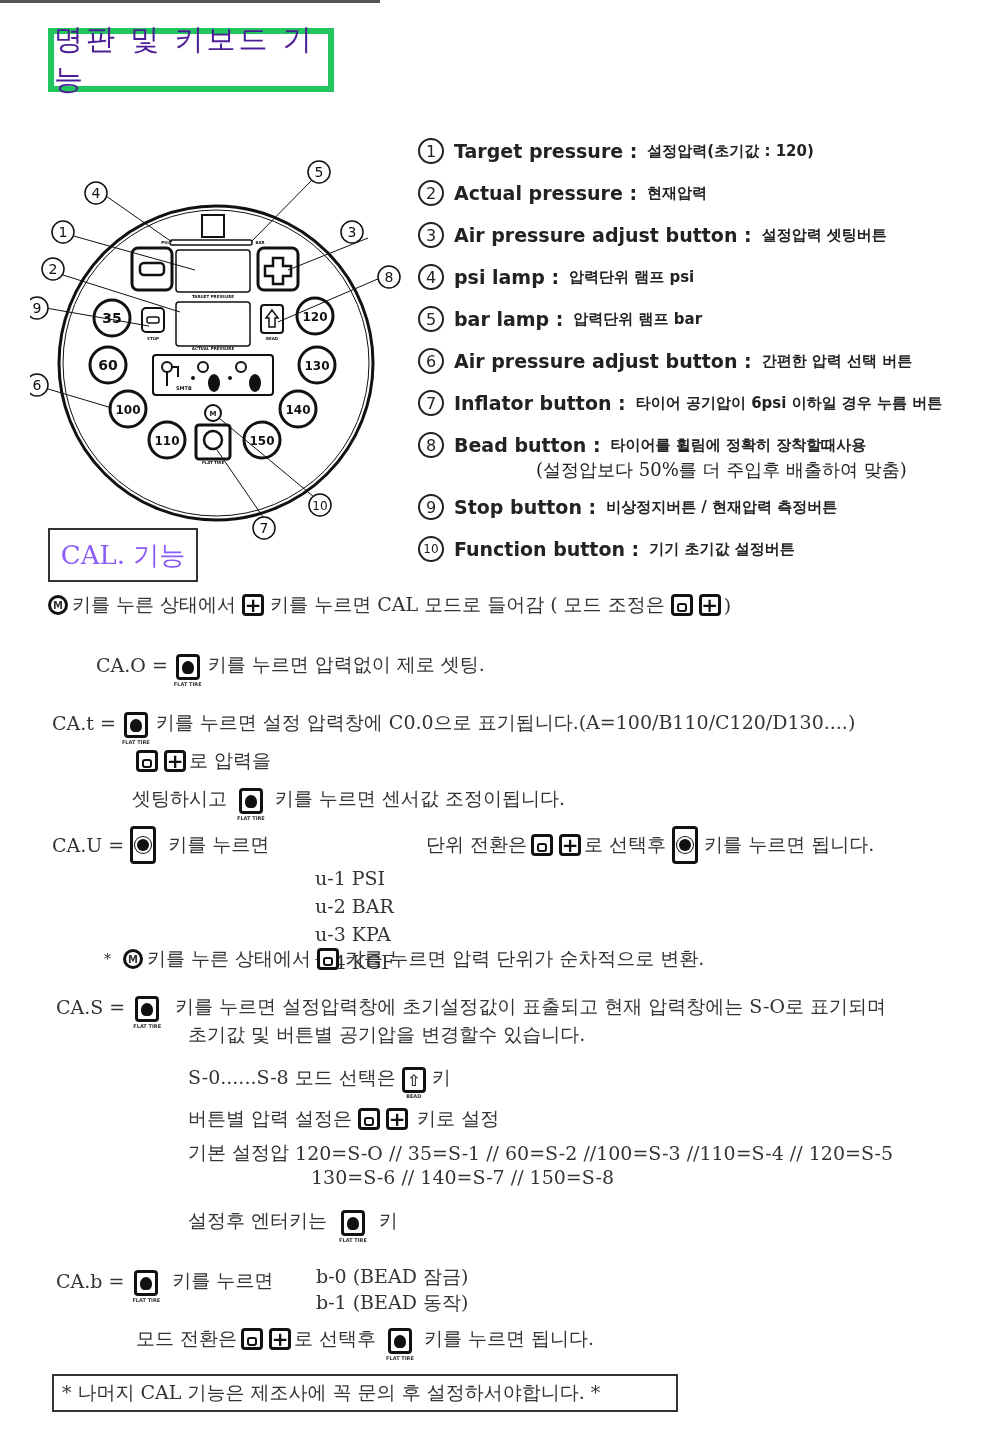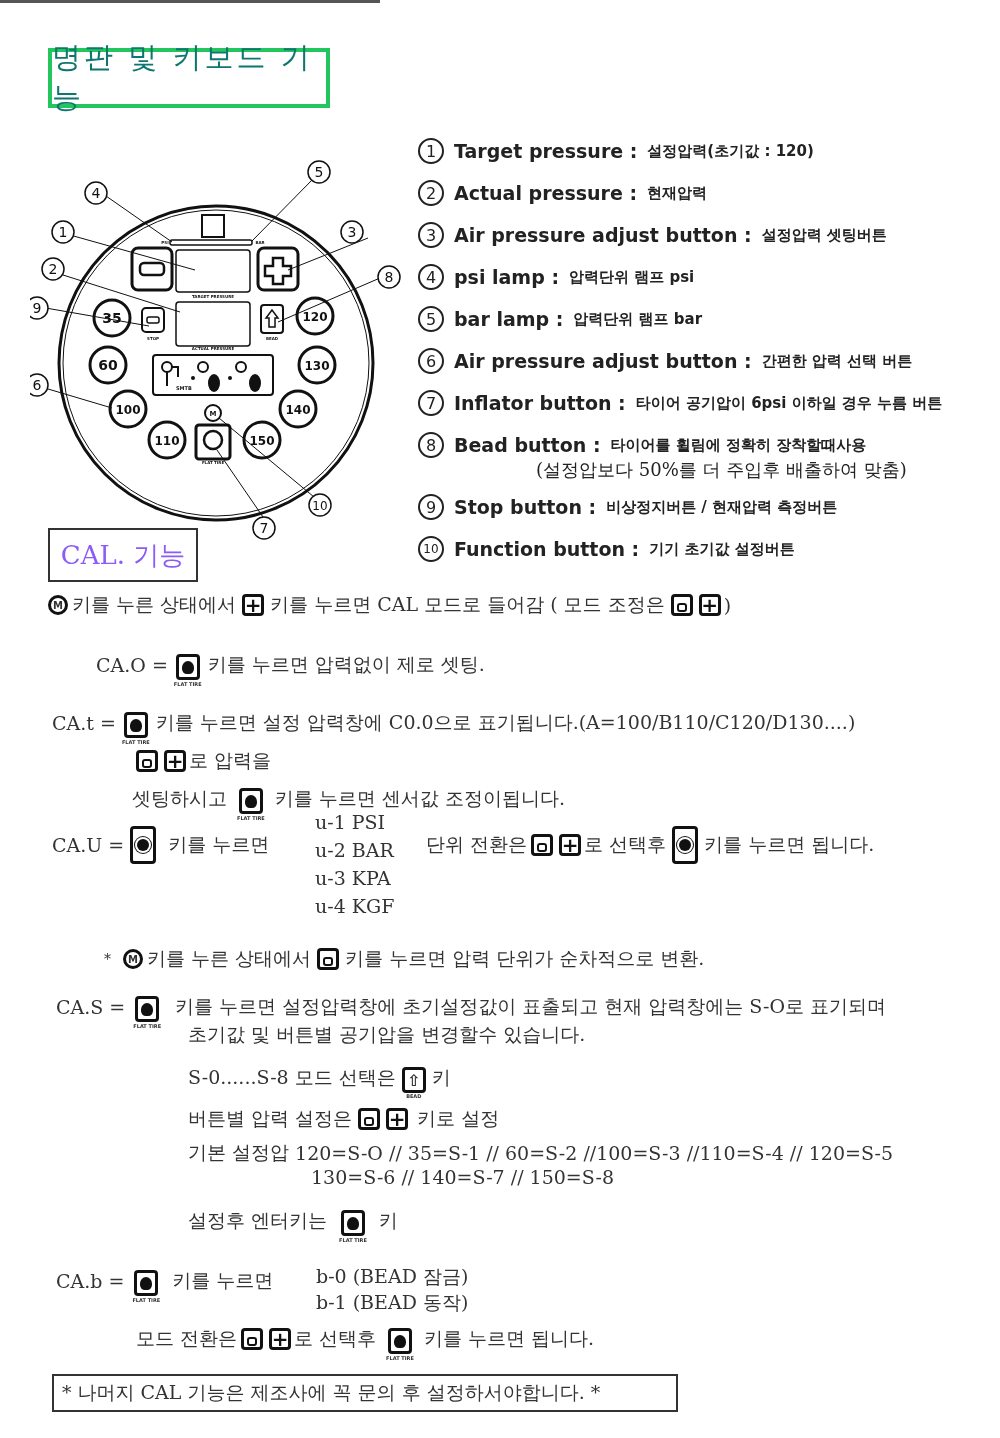--- a/index.html
+++ b/index.html
@@ -1,21 +1,21 @@
 <!DOCTYPE html>
 <html><head>
 <meta charset="utf-8">
 <style>
   html, body { margin:0; padding:0; background:#fff; }
   body { width:1000px; height:1438px; position:relative; overflow:hidden; color:#222;
     font-family:"DejaVu Serif", serif; }
   .topbar { position:absolute; left:0; top:0; width:380px; height:3px; background:#555; }
   .abs { position:absolute; }
-  .title-box { position:absolute; left:48px; top:48px; width:274px; height:52px; border:4px solid #22c55e;
-    display:flex; align-items:center; justify-content:center; font-size:29px; letter-spacing:3px; color:#0f766e; }
+  .title-box { position:absolute; left:48px; top:28px; width:274px; height:52px; border:6px solid #22c55e;
+    display:flex; align-items:center; justify-content:center; font-size:29px; letter-spacing:3px; color:#4c1d95; }
   .cal-box { position:absolute; left:48px; top:528px; width:146px; height:50px; border:2px solid #333;
     display:flex; align-items:center; justify-content:center; font-size:26px; color:#8b5cf6; }
   .legend { position:absolute; left:418px; top:130px; font-family:"DejaVu Sans", sans-serif; font-size:19px; font-weight:bold; color:#222; }
   .legend .row { height:42px; display:flex; align-items:center; white-space:nowrap; }
   .legend .num { width:26px; height:26px; border:2px solid #222; border-radius:50%; display:inline-flex; align-items:center; justify-content:center;
     font-size:16px; font-weight:normal; margin-right:10px; box-sizing:border-box; }
   .legend .ko { font-size:15px; margin-left:10px; }
   .legend .sub { font-family:"DejaVu Serif", serif; font-weight:normal; font-size:18px; padding-left:118px; height:24px; display:flex; align-items:center; margin-top:-8px; margin-bottom:4px; }
   .line { position:absolute; font-size:19px; white-space:nowrap; display:flex; align-items:center; color:#333; }
   .key { display:inline-block; width:22px; height:22px; border:3px solid #111; border-radius:4px; box-sizing:border-box; position:relative; margin:0 3px; vertical-align:middle; background:#fff; }
@@ -238,21 +238,21 @@
   <span>키를 누르면 센서값 조정이됩니다.</span>
 </div>
 
 <div class="line" style="left:52px;top:826px;">
   <span>CA.U =</span>
   <span class="flat flat2" style="top:0;">
       <span class="b"></span>
     </span>
   <span style="margin-left:6px;">키를 누르면</span>
 </div>
-<div class="abs" style="left:315px;top:808px;font-size:19px;line-height:28px;color:#333;">
+<div class="abs" style="left:315px;top:864px;font-size:19px;line-height:28px;color:#333;">
   <div>u-1  PSI</div>
   <div>u-2  BAR</div>
   <div>u-3  KPA</div>
   <div>u-4  KGF</div>
 </div>
 <div class="line" style="left:426px;top:826px;">
   <span>단위 전환은</span>
   <span class="key minus" style="margin-left:4px;"></span>
   <span class="key plus"></span>
   <span>로 선택후</span>

